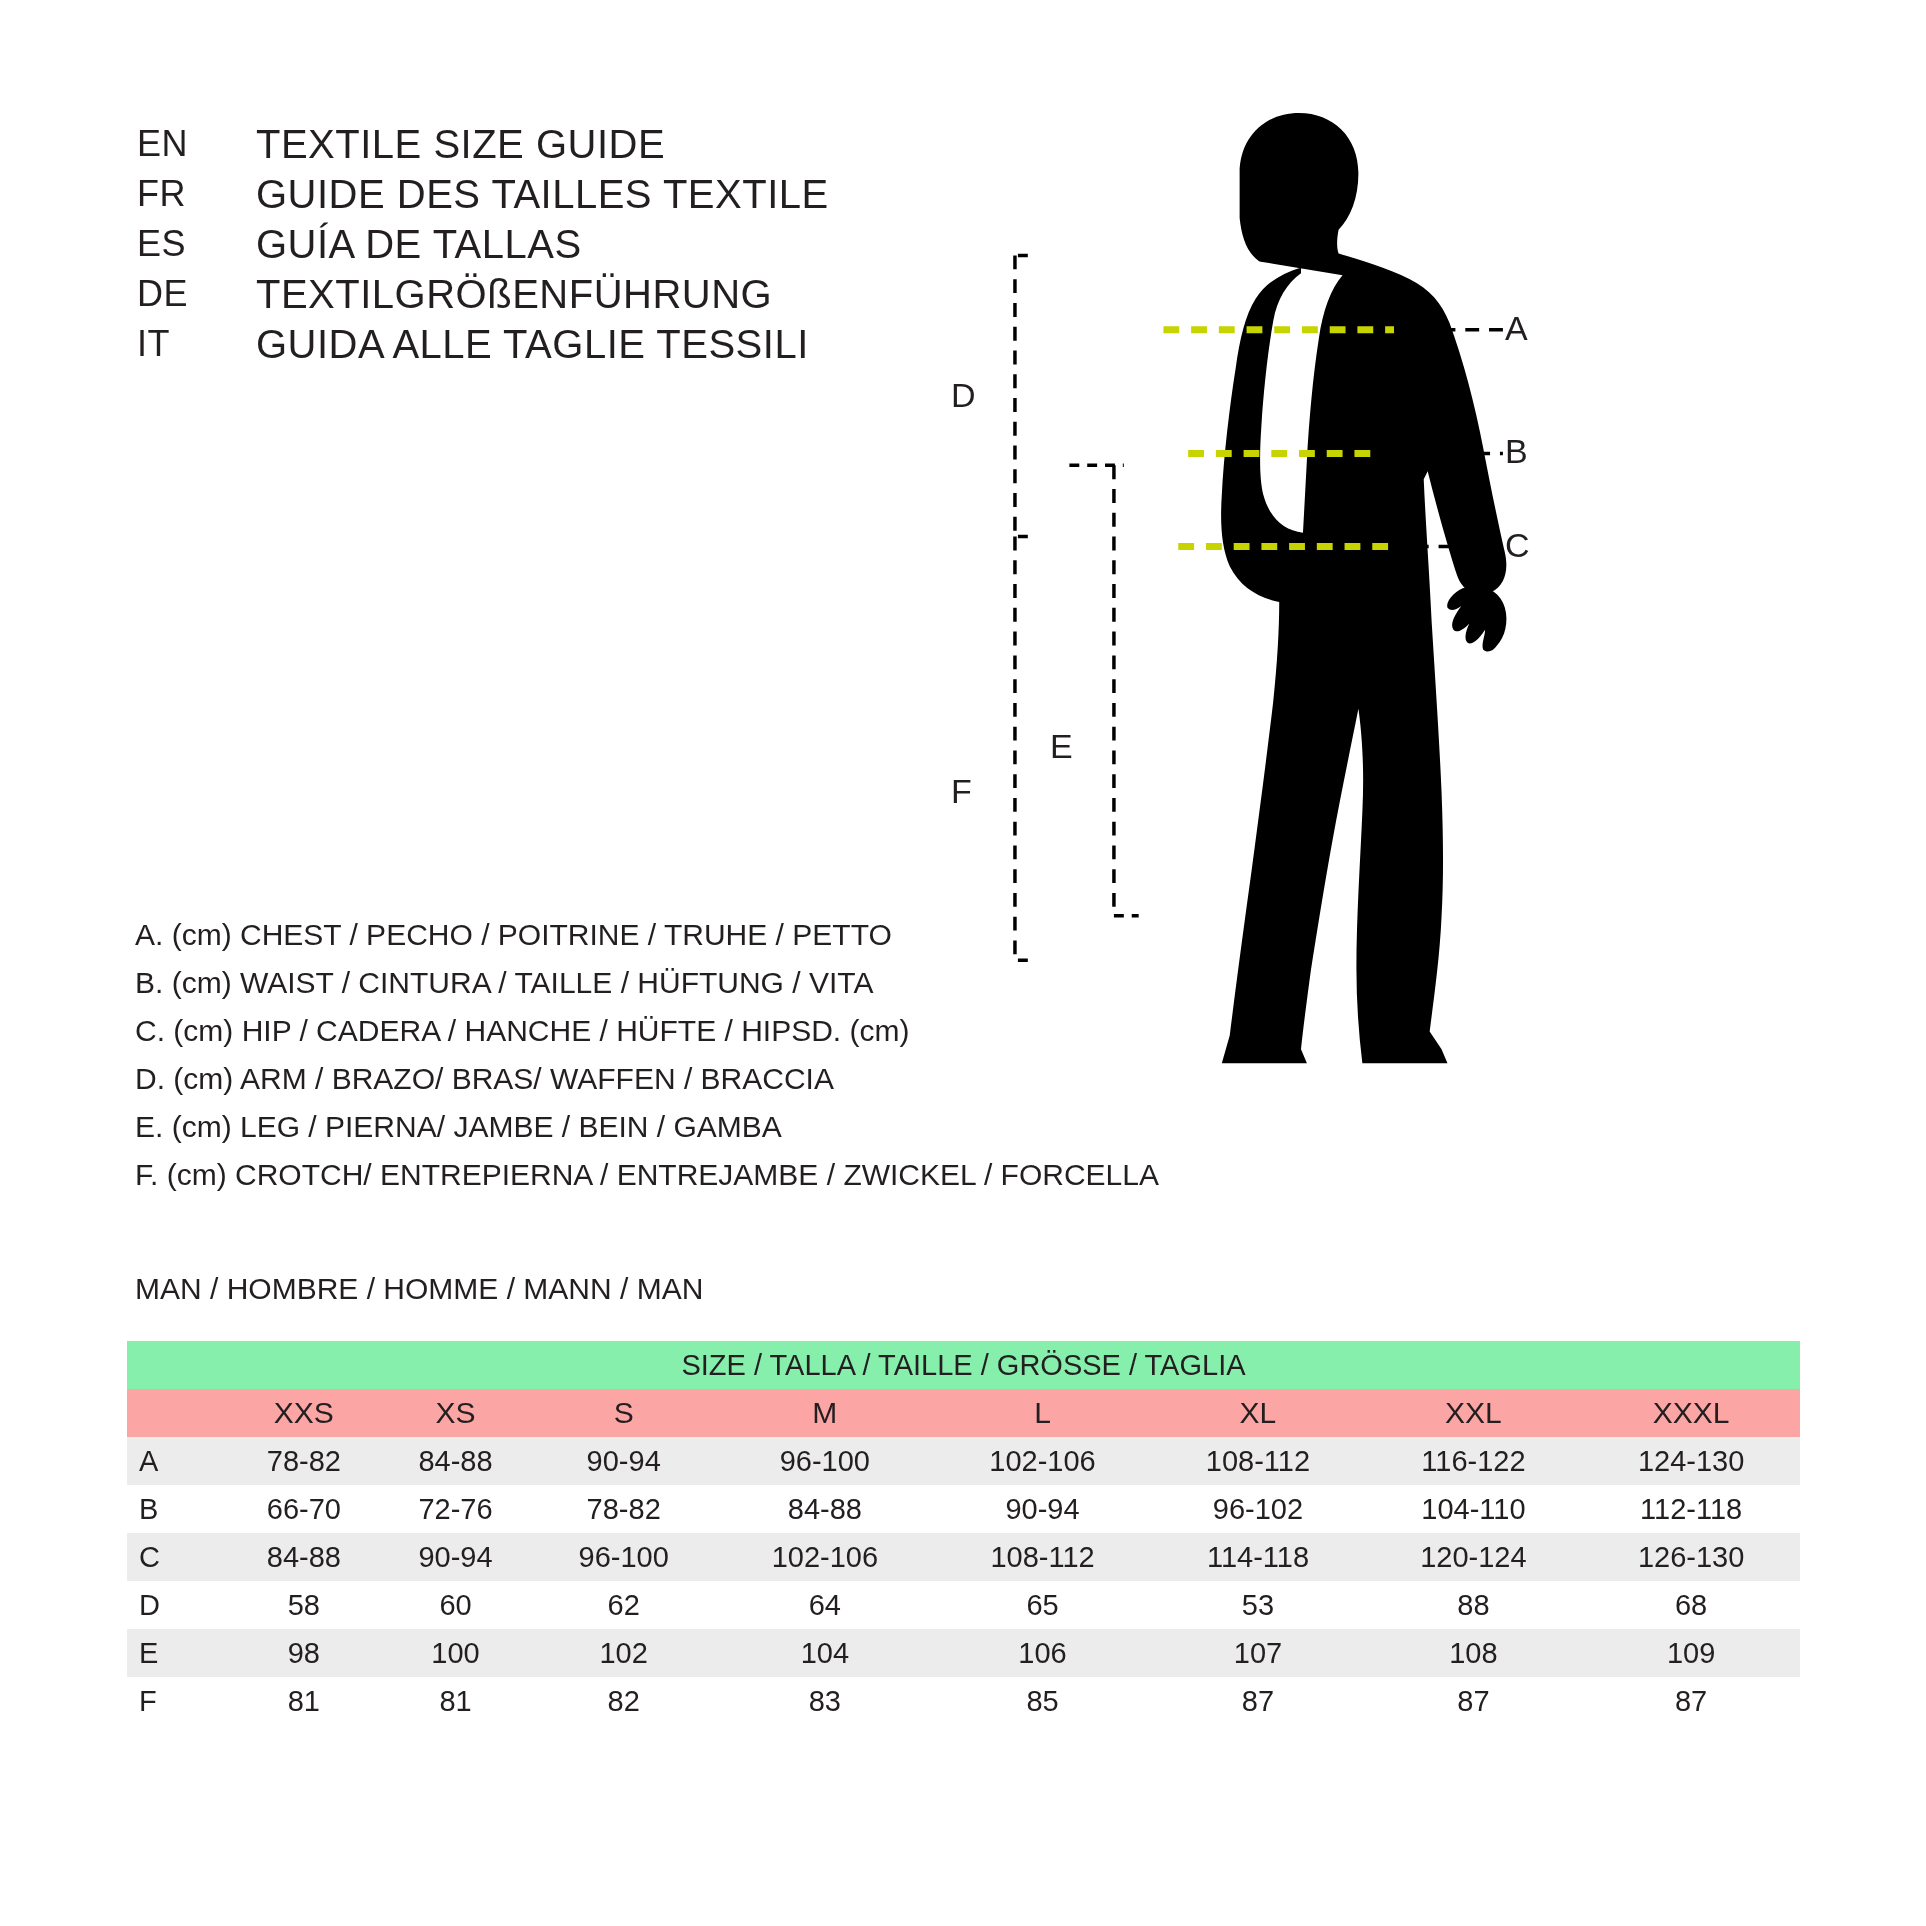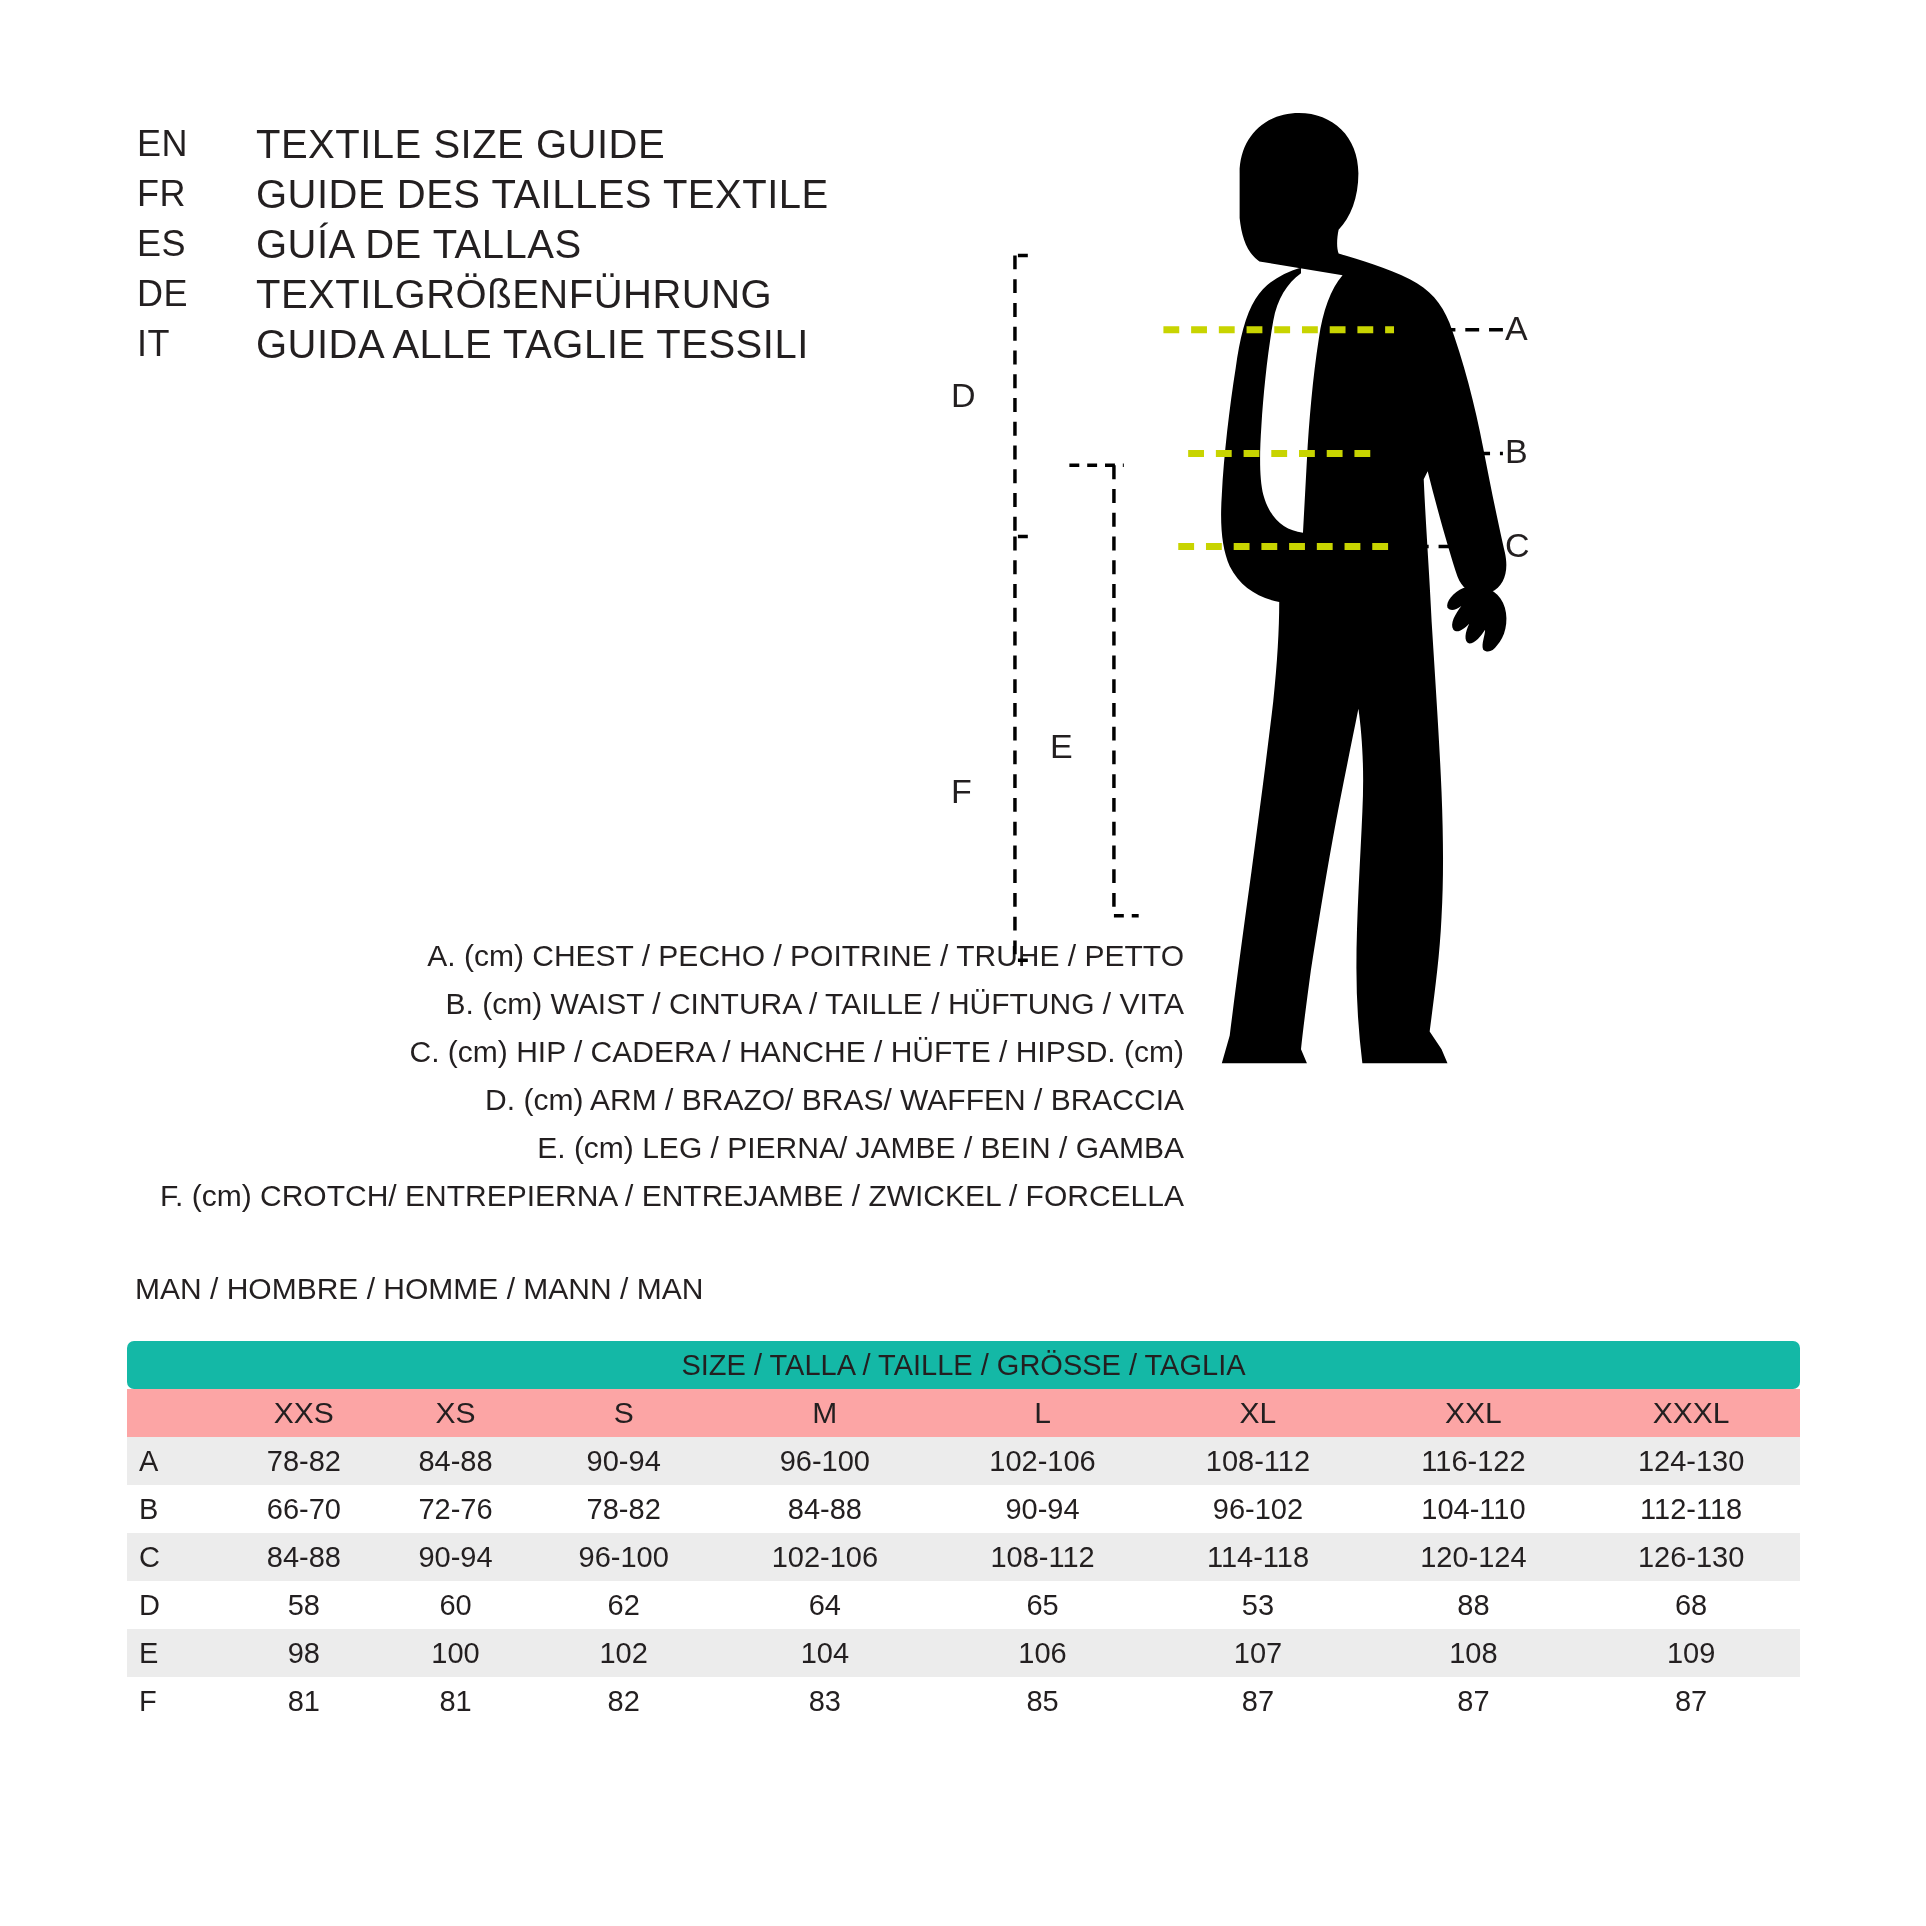--- a/index.html
+++ b/index.html
@@ -35,23 +35,22 @@
   }
   .lang-text {
     font-size: 40px;
     letter-spacing: 0.5px;
   }
 
   
   .legend-block {
     position: absolute;
     left: 135px;
-    top: 932px;
+    top: 911px;
     width: 1049px;
-    text-align: right;
   }
   .legend-row {
     font-size: 30px;
     line-height: 48px;
     white-space: nowrap;
   }
   .legend-note {
     position: absolute;
     left: 135px;
     top: 1272px;
@@ -85,27 +84,26 @@
   }
   table.size-table td, table.size-table th {
     padding: 0;
     margin: 0;
     font-weight: normal;
     text-align: center;
     height: 48px;
     color: #231f20;
   }
   .hdr-band td {
-    background: #14b8a6;
+    background: #86efac;
     text-align: left;
     padding-left: 12px;
     height: 50px;
     font-size: 29px;
     color: #3b3b3b;
-    border-radius: 7px;
   }
   .col-label {
     width: 89px;
     text-align: left !important;
     padding-left: 12px !important;
     color: #3b3b3b;
   }
   .row-shaded td {
     background: #ececec;
   }

